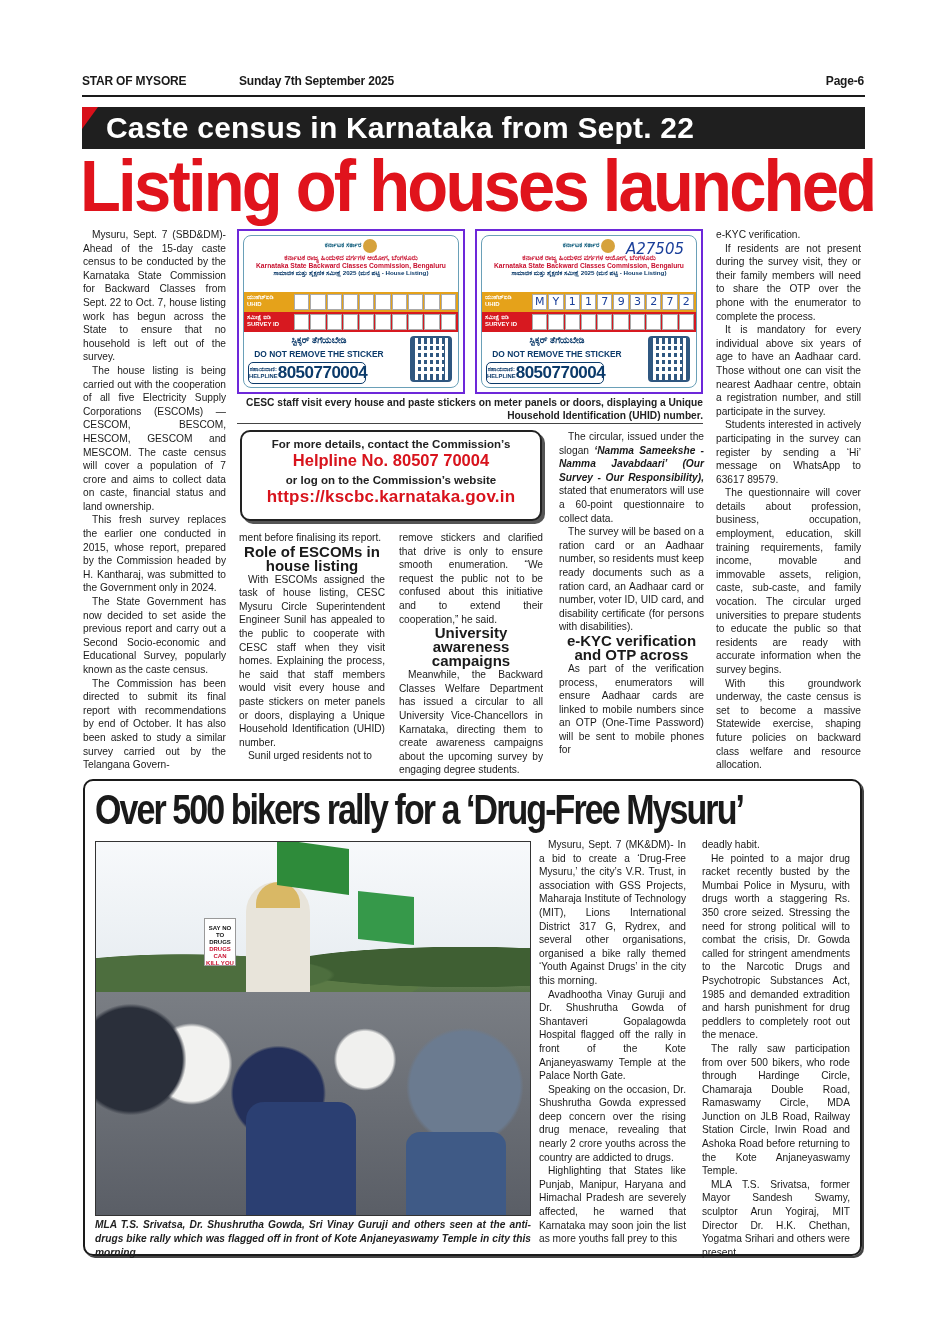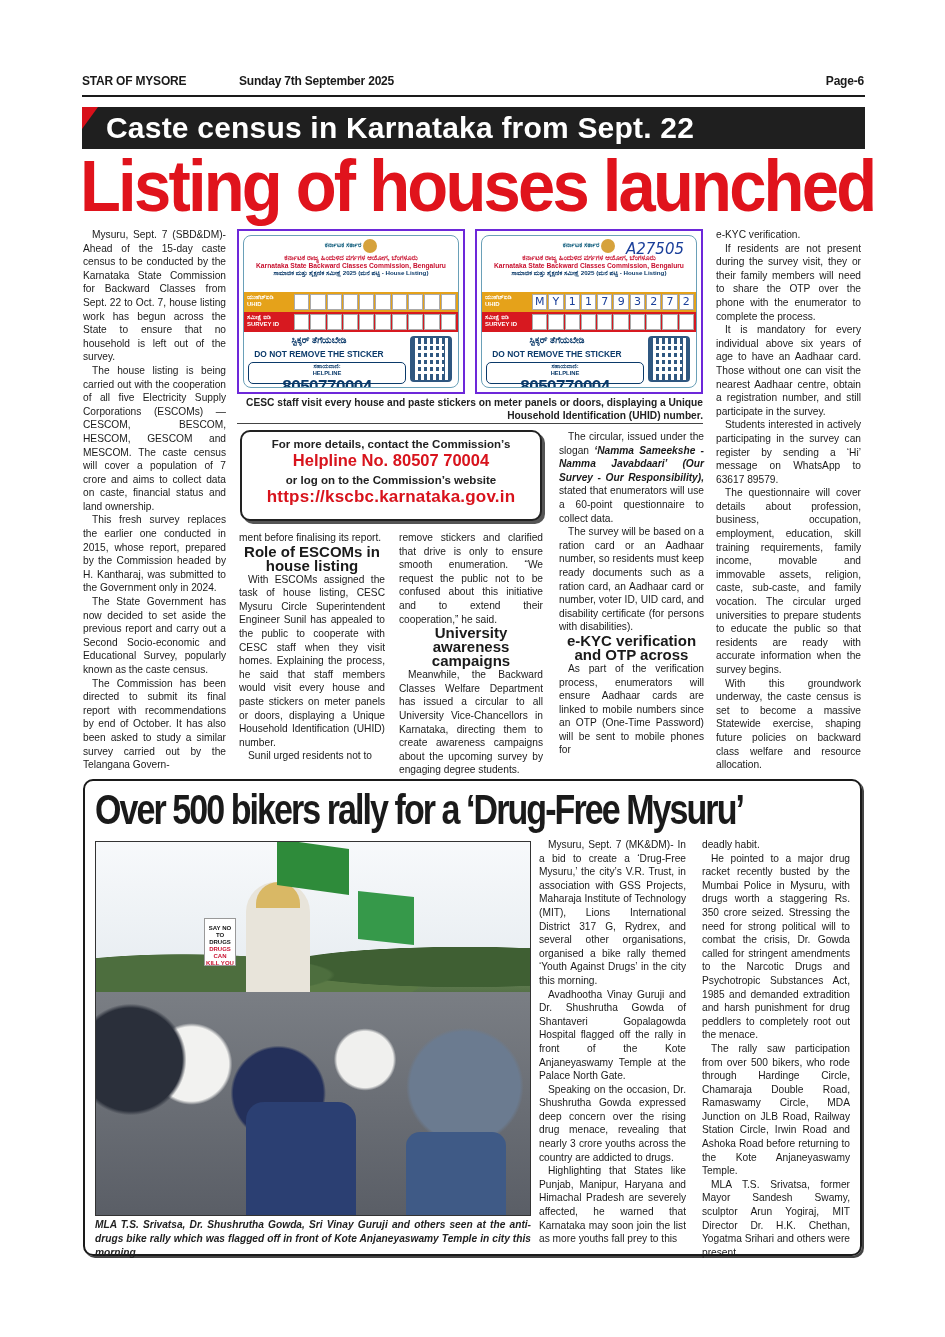--- a/index.html
+++ b/index.html
@@ -30,21 +30,21 @@
   .s-sub { color: #0b3a6a; font-size: 6.2px; }
   .s-row { height: 20px; display: flex; align-items: stretch; }
   .s-row .lab { width: 48px; font-size: 6px; font-weight: bold; color: #fff; padding: 2px 3px; line-height: 7px; }
   .s-row .boxes { flex: 1; display: flex; gap: 1px; padding: 2px; }
   .s-row .box { flex: 1; background: #fff; border: 1px solid #aaa; font-size: 11px; color: #1a3f9a; text-align: center; line-height: 14px; font-family: "DejaVu Sans", sans-serif; }
   .row-uhid { background: #e5a21a; }
   .row-survey { background: #d71920; }
   .s-bottom { position: relative; height: 58px; }
   .s-kn2 { position: absolute; left: 0; top: 3px; width: 150px; text-align: center; font-size: 9px; font-weight: bold; color: #0b3a6a; }
   .s-warn { position: absolute; left: 0; top: 17px; width: 150px; text-align: center; font-size: 8.4px; font-weight: bold; color: #0b3a6a; }
-  .s-help { position: absolute; left: 4px; top: 30px; width: 158px; height: 22px; border: 1.5px solid #0b3a6a; border-radius: 5px; display: flex; align-items: center; flex-direction: column; }
+  .s-help { position: absolute; left: 4px; top: 30px; width: 118px; height: 22px; border: 1.5px solid #0b3a6a; border-radius: 5px; display: flex; align-items: center; }
   .s-help .hl { font-size: 5.8px; font-weight: bold; color: #0b3a6a; width: 34px; text-align: center; line-height: 7px; }
   .s-help .num { font-size: 17px; font-weight: bold; color: #0b3a6a; letter-spacing: -0.5px; }
   .s-qr { position: absolute; right: 6px; top: 4px; width: 42px; height: 46px; border: 2px solid #0b3a6a; border-radius: 4px; background:
     repeating-linear-gradient(90deg, #0b3a6a 0 3px, #fff 3px 6px),
     #fff; opacity: 0.85; }
   .s-qr::after { content: ""; position: absolute; inset: 6px; background: repeating-linear-gradient(0deg, #fff 0 3px, transparent 3px 7px); }
   .s-serial { position: absolute; right: 12px; top: 4px; font-family: "DejaVu Sans", sans-serif; font-size: 15px; color: #1a3f9a; font-style: italic; }
 
   .photo-caption-1 { position: absolute; left: 237px; top: 396px; width: 466px; text-align: right; font-size: 10.2px; line-height: 13px; font-weight: bold; color: #222; }
   .rule-cap1 { position: absolute; left: 237px; top: 423px; width: 466px; height: 1px; background: #444; }
@@ -278,21 +278,21 @@
     <div>DRUGS</div>
     <div class="red">DRUGS CAN</div>
     <div class="red">KILL YOU</div>
   </div>
 </div>
 <div class="photo-caption-2">MLA T.S. Srivatsa, Dr. Shushrutha Gowda, Sri Vinay Guruji and others seen at the anti-drugs bike rally which was flagged off in front of Kote Anjaneyaswamy Temple in city this morning.</div>
 
 <div class="col" style="left:539px; top:838px; width:147px;">
   <p>Mysuru, Sept. 7 (MK&amp;DM)- In a bid to create a ‘Drug-Free Mysuru,’ the city’s V.R. Trust, in association with GSS Projects, Maharaja Institute of Technology (MIT), Lions International District 317 G, Rydrex, and several other organisations, organised a bike rally themed ‘Youth Against Drugs’ in the city this morning.</p>
   <p>Avadhootha Vinay Guruji and Dr. Shushrutha Gowda of Shantaveri Gopalagowda Hospital flagged off the rally in front of the Kote Anjaneyaswamy Temple at the Palace North Gate.</p>
-  <p>Speaking on the occasion, Dr. Shushrutha Gowda expressed deep concern over the rising drug menace, revealing that nearly 3 crore youths across the country are addicted to drugs.</p>
+  <p>Speaking on the occasion, Dr. Shushrutha Gowda expressed deep concern over the rising drug menace, revealing that nearly 2 crore youths across the country are addicted to drugs.</p>
   <p>Highlighting that States like Punjab, Manipur, Haryana and Himachal Pradesh are severely affected, he warned that Karnataka may soon join the list as more youths fall prey to this</p>
 </div>
 
 <div class="col" style="left:702px; top:838px; width:148px;">
   <div>deadly habit.</div>
   <p>He pointed to a major drug racket recently busted by the Mumbai Police in Mysuru, with drugs worth a staggering Rs. 350 crore seized. Stressing the need for strong political will to combat the crisis, Dr. Gowda called for stringent amendments to the Narcotic Drugs and Psychotropic Substances Act, 1985 and demanded extradition and harsh punishment for drug peddlers to completely root out the menace.</p>
   <p>The rally saw participation from over 500 bikers, who rode through Hardinge Circle, Chamaraja Double Road, Ramaswamy Circle, MDA Junction on JLB Road, Railway Station Circle, Irwin Road and Ashoka Road before returning to the Kote Anjaneyaswamy Temple.</p>
   <p>MLA T.S. Srivatsa, former Mayor Sandesh Swamy, sculptor Arun Yogiraj, MIT Director Dr. H.K. Chethan, Yogatma Srihari and others were present.</p>
 </div>
 

